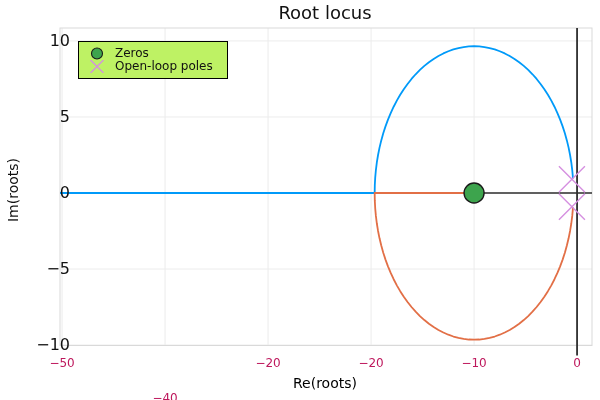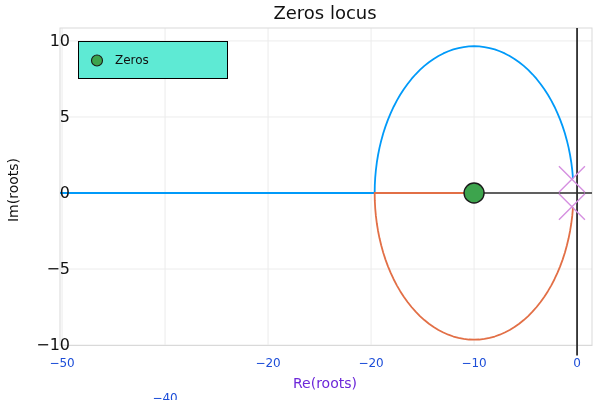--- a/index.html
+++ b/index.html
@@ -7,37 +7,37 @@
   .stage{
     position:relative;width:600px;height:400px;background:#ffffff;overflow:hidden;
     font-family:"DejaVu Sans","Liberation Sans",sans-serif;color:#000;
   }
   .chart-title{
     position:absolute;top:2px;left:60px;right:10px;text-align:center;
     font-size:18px;line-height:22px;color:#111;white-space:nowrap;
   }
   .xlabel{
     position:absolute;top:374px;left:60px;right:10px;text-align:center;
-    font-size:14px;line-height:18px;color:#6d28d9;
+    font-size:14px;line-height:18px;color:#000000;
   }
   .ylabel{
     position:absolute;left:13px;top:190px;transform:translate(-50%,-50%) rotate(-90deg);
     transform-origin:center;font-size:14px;line-height:18px;color:#111;white-space:nowrap;
   }
   .tick-x{
     position:absolute;top:355px;width:48px;text-align:center;
-    font-size:12px;line-height:16px;color:#1d4ed8;
+    font-size:12px;line-height:16px;color:#be185d;
   }
   .tick-y{
     position:absolute;left:16px;width:54px;text-align:right;
     font-size:16px;line-height:16px;color:#111;
   }
   .legend{
     position:absolute;left:78px;top:41px;width:150px;height:38px;
-    background:#5eead4;border:1px solid #000;box-sizing:border-box;
+    background:#bef264;border:1px solid #000;box-sizing:border-box;
     display:flex;flex-direction:column;justify-content:center;gap:0px;
   }
   .legend-row{display:flex;align-items:center;height:13px;}
   .legend-marker{width:36px;display:flex;justify-content:center;align-items:center;flex:0 0 36px;}
   .legend-label{font-size:12px;line-height:13px;color:#111;white-space:nowrap;}
   svg.plot{position:absolute;left:0;top:0;}
 </style>
 </head>
 <body>
 
@@ -57,21 +57,21 @@
       <rect x="60" y="28" width="532" height="317.5" fill="none" stroke="#D9D9D9" stroke-width="1"></rect>
       <line x1="577.0648596321394" y1="28" x2="577.0648596321394" y2="355.5" stroke="#2E2E2E" stroke-width="1.8"></line>
       <line x1="60" y1="192.9844348659004" x2="592" y2="192.9844348659004" stroke="#2E2E2E" stroke-width="1.6"></line>
       <path d="M571.91 179.30 L572.92 177.65 L572.24 170.03 L571.29 162.48 L570.07 155.01 L568.60 147.64 L566.86 140.40 L564.87 133.30 L562.63 126.37 L560.14 119.62 L557.42 113.07 L554.48 106.73 L551.31 100.64 L547.93 94.80 L544.35 89.23 L540.57 83.94 L536.62 78.95 L532.49 74.27 L528.20 69.92 L523.76 65.91 L519.19 62.24 L514.49 58.93 L509.68 55.99 L504.78 53.43 L499.79 51.25 L494.73 49.45 L489.61 48.05 L484.45 47.05 L479.27 46.45 L474.06 46.25 L468.86 46.45 L463.67 47.05 L458.51 48.05 L453.40 49.45 L448.34 51.25 L443.35 53.43 L438.44 55.99 L433.64 58.93 L428.94 62.24 L424.37 65.91 L419.93 69.92 L415.64 74.27 L411.51 78.95 L407.56 83.94 L403.78 89.23 L400.20 94.80 L396.82 100.64 L393.65 106.73 L390.70 113.07 L387.98 119.62 L385.50 126.37 L383.26 133.30 L381.27 140.40 L379.53 147.64 L378.05 155.01 L376.84 162.48 L375.89 170.03 L375.21 177.65 L374.80 185.30 L374.67 192.98 L60.00 192.98" fill="none" stroke="#009AF9" stroke-width="1.8" stroke-linejoin="round"></path>
       <path d="M571.91 206.67 L572.92 208.32 L572.24 215.94 L571.29 223.49 L570.07 230.96 L568.60 238.33 L566.86 245.57 L564.87 252.67 L562.63 259.60 L560.14 266.35 L557.42 272.90 L554.48 279.23 L551.31 285.33 L547.93 291.17 L544.35 296.74 L540.57 302.03 L536.62 307.02 L532.49 311.70 L528.20 316.05 L523.76 320.06 L519.19 323.73 L514.49 327.04 L509.68 329.98 L504.78 332.54 L499.79 334.72 L494.73 336.52 L489.61 337.92 L484.45 338.92 L479.27 339.52 L474.06 339.72 L468.86 339.52 L463.67 338.92 L458.51 337.92 L453.40 336.52 L448.34 334.72 L443.35 332.54 L438.44 329.98 L433.64 327.04 L428.94 323.73 L424.37 320.06 L419.93 316.05 L415.64 311.70 L411.51 307.02 L407.56 302.03 L403.78 296.74 L400.20 291.17 L396.82 285.33 L393.65 279.23 L390.70 272.90 L387.98 266.35 L385.50 259.60 L383.26 252.67 L381.27 245.57 L379.53 238.33 L378.05 230.96 L376.84 223.49 L375.89 215.94 L375.21 208.32 L374.80 200.66 L374.67 192.98 L474.06 192.98" fill="none" stroke="#E26F46" stroke-width="1.8" stroke-linejoin="round"></path>
       <path d="M558.9148112294288 166.29909003831418 L584.9148112294288 192.29909003831418 M584.9148112294288 166.29909003831418 L558.9148112294288 192.29909003831418" stroke="#D58FE0" stroke-width="1.4" fill="none"></path>
       <path d="M558.9148112294288 193.6697796934866 L584.9148112294288 219.6697796934866 M584.9148112294288 193.6697796934866 L558.9148112294288 219.6697796934866" stroke="#D58FE0" stroke-width="1.4" fill="none"></path>
       <circle cx="474.06389157792836" cy="192.9844348659004" r="10" fill="#3DA44D" stroke="#1A1A1A" stroke-width="1.4"></circle>
     </svg>
 
-  <div class="chart-title">Zeros locus</div>
+  <div class="chart-title">Root locus</div>
   <div class="xlabel">Re(roots)</div>
   <div class="ylabel">Im(roots)</div>
 
   <div id="xticks">
       <span class="tick-x" style="left: 38.06px;">−50</span>
       <span class="tick-x" style="left: 141.061px; margin-top: 35px;">−40</span>
       <span class="tick-x" style="left: 244.062px;">−20</span>
       <span class="tick-x" style="left: 347.063px; text-align: center;">−20</span>
       <span class="tick-x" style="left: 450.064px;">−10</span>
       <span class="tick-x" style="left: 553.065px;">0</span>
@@ -86,14 +86,22 @@
 
   <div class="legend">
     <div class="legend-row">
       <span class="legend-marker">
         <svg width="16" height="13" viewBox="0 0 16 13">
           <circle cx="8" cy="6.5" r="5.5" fill="#3DA44D" stroke="#1A1A1A" stroke-width="1.1"></circle>
         </svg>
       </span>
       <span class="legend-label">Zeros</span>
     </div>
+    <div class="legend-row">
+      <span class="legend-marker">
+        <svg width="16" height="13" viewBox="0 0 16 13">
+          <path d="M1.5 0 L14.5 13 M14.5 0 L1.5 13" stroke="#D58FE0" stroke-width="1.3" fill="none"></path>
+        </svg>
+      </span>
+      <span class="legend-label">Open-loop poles</span>
+    </div>
   </div>
 </div>
 
 </body></html>

